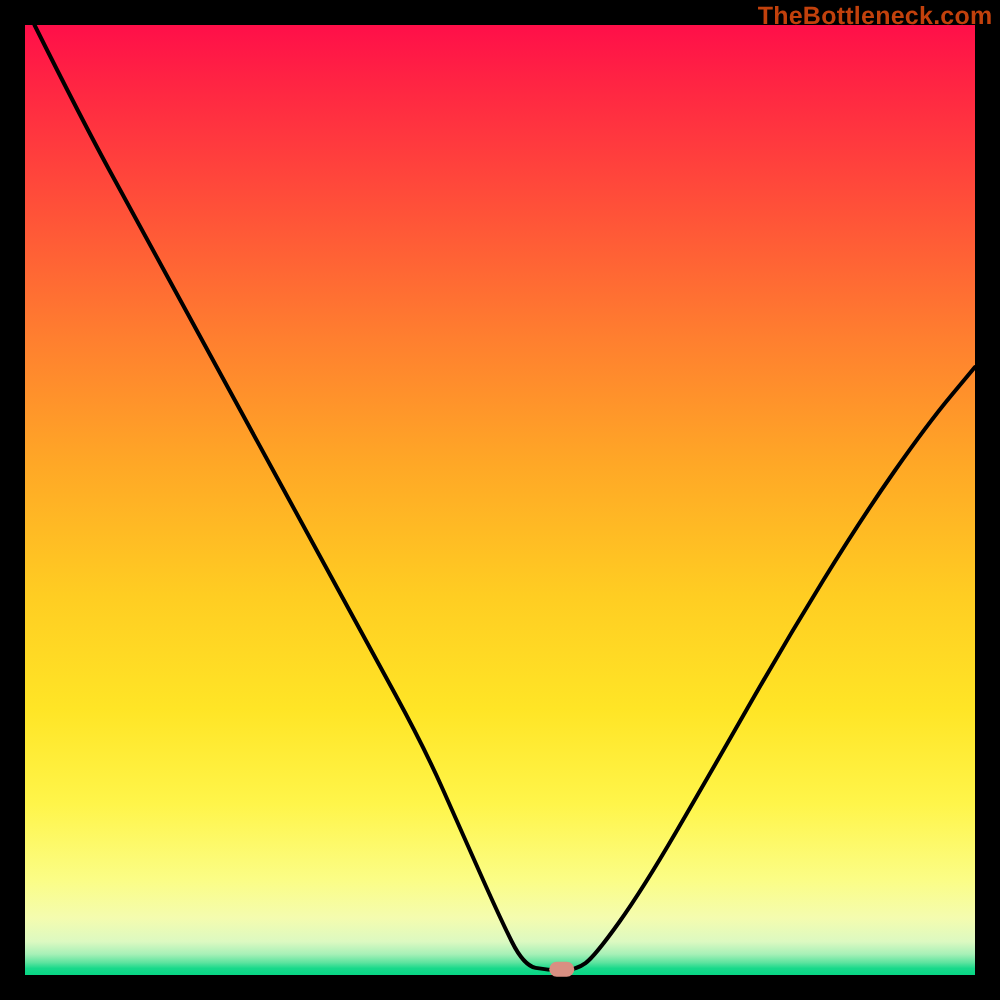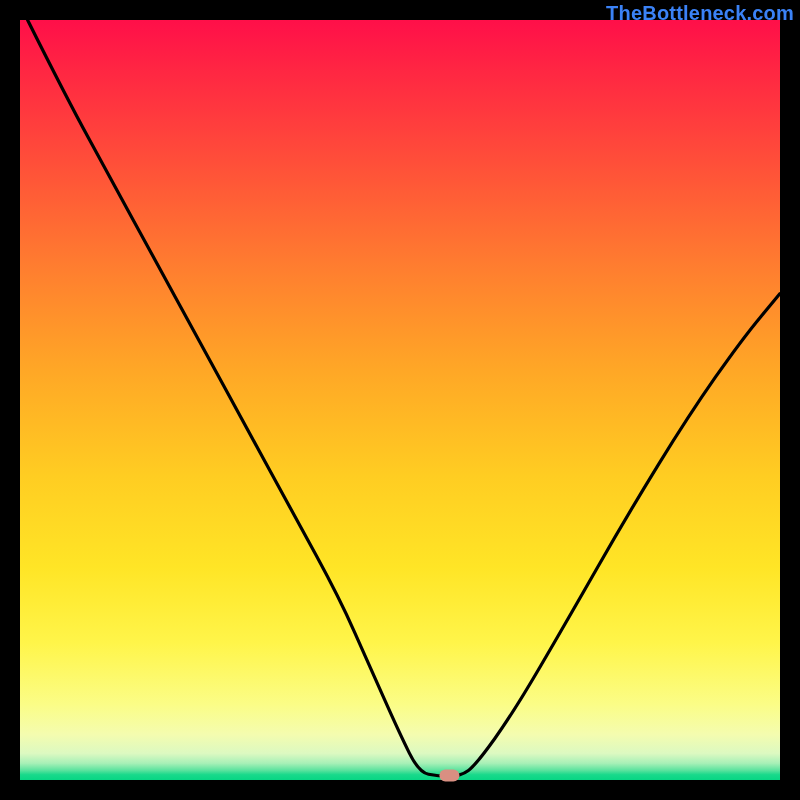--- a/index.html
+++ b/index.html
@@ -40,21 +40,21 @@
       #a7f0b7 97.8%,
       #5de39f 98.7%,
       #19d98b 99.3%,
       #07d684 100%
     );
   }
   .watermark {
     position: absolute;
     top: 2px;
     right: 6px;
-    color: #3b82f6;
+    color: #c2410c;
     font-size: 20px;
     font-weight: 600;
     letter-spacing: 0.2px;
     user-select: none;
   }
   svg.curve {
     position: absolute;
     left: 0;
     top: 0;
     width: 760px;

